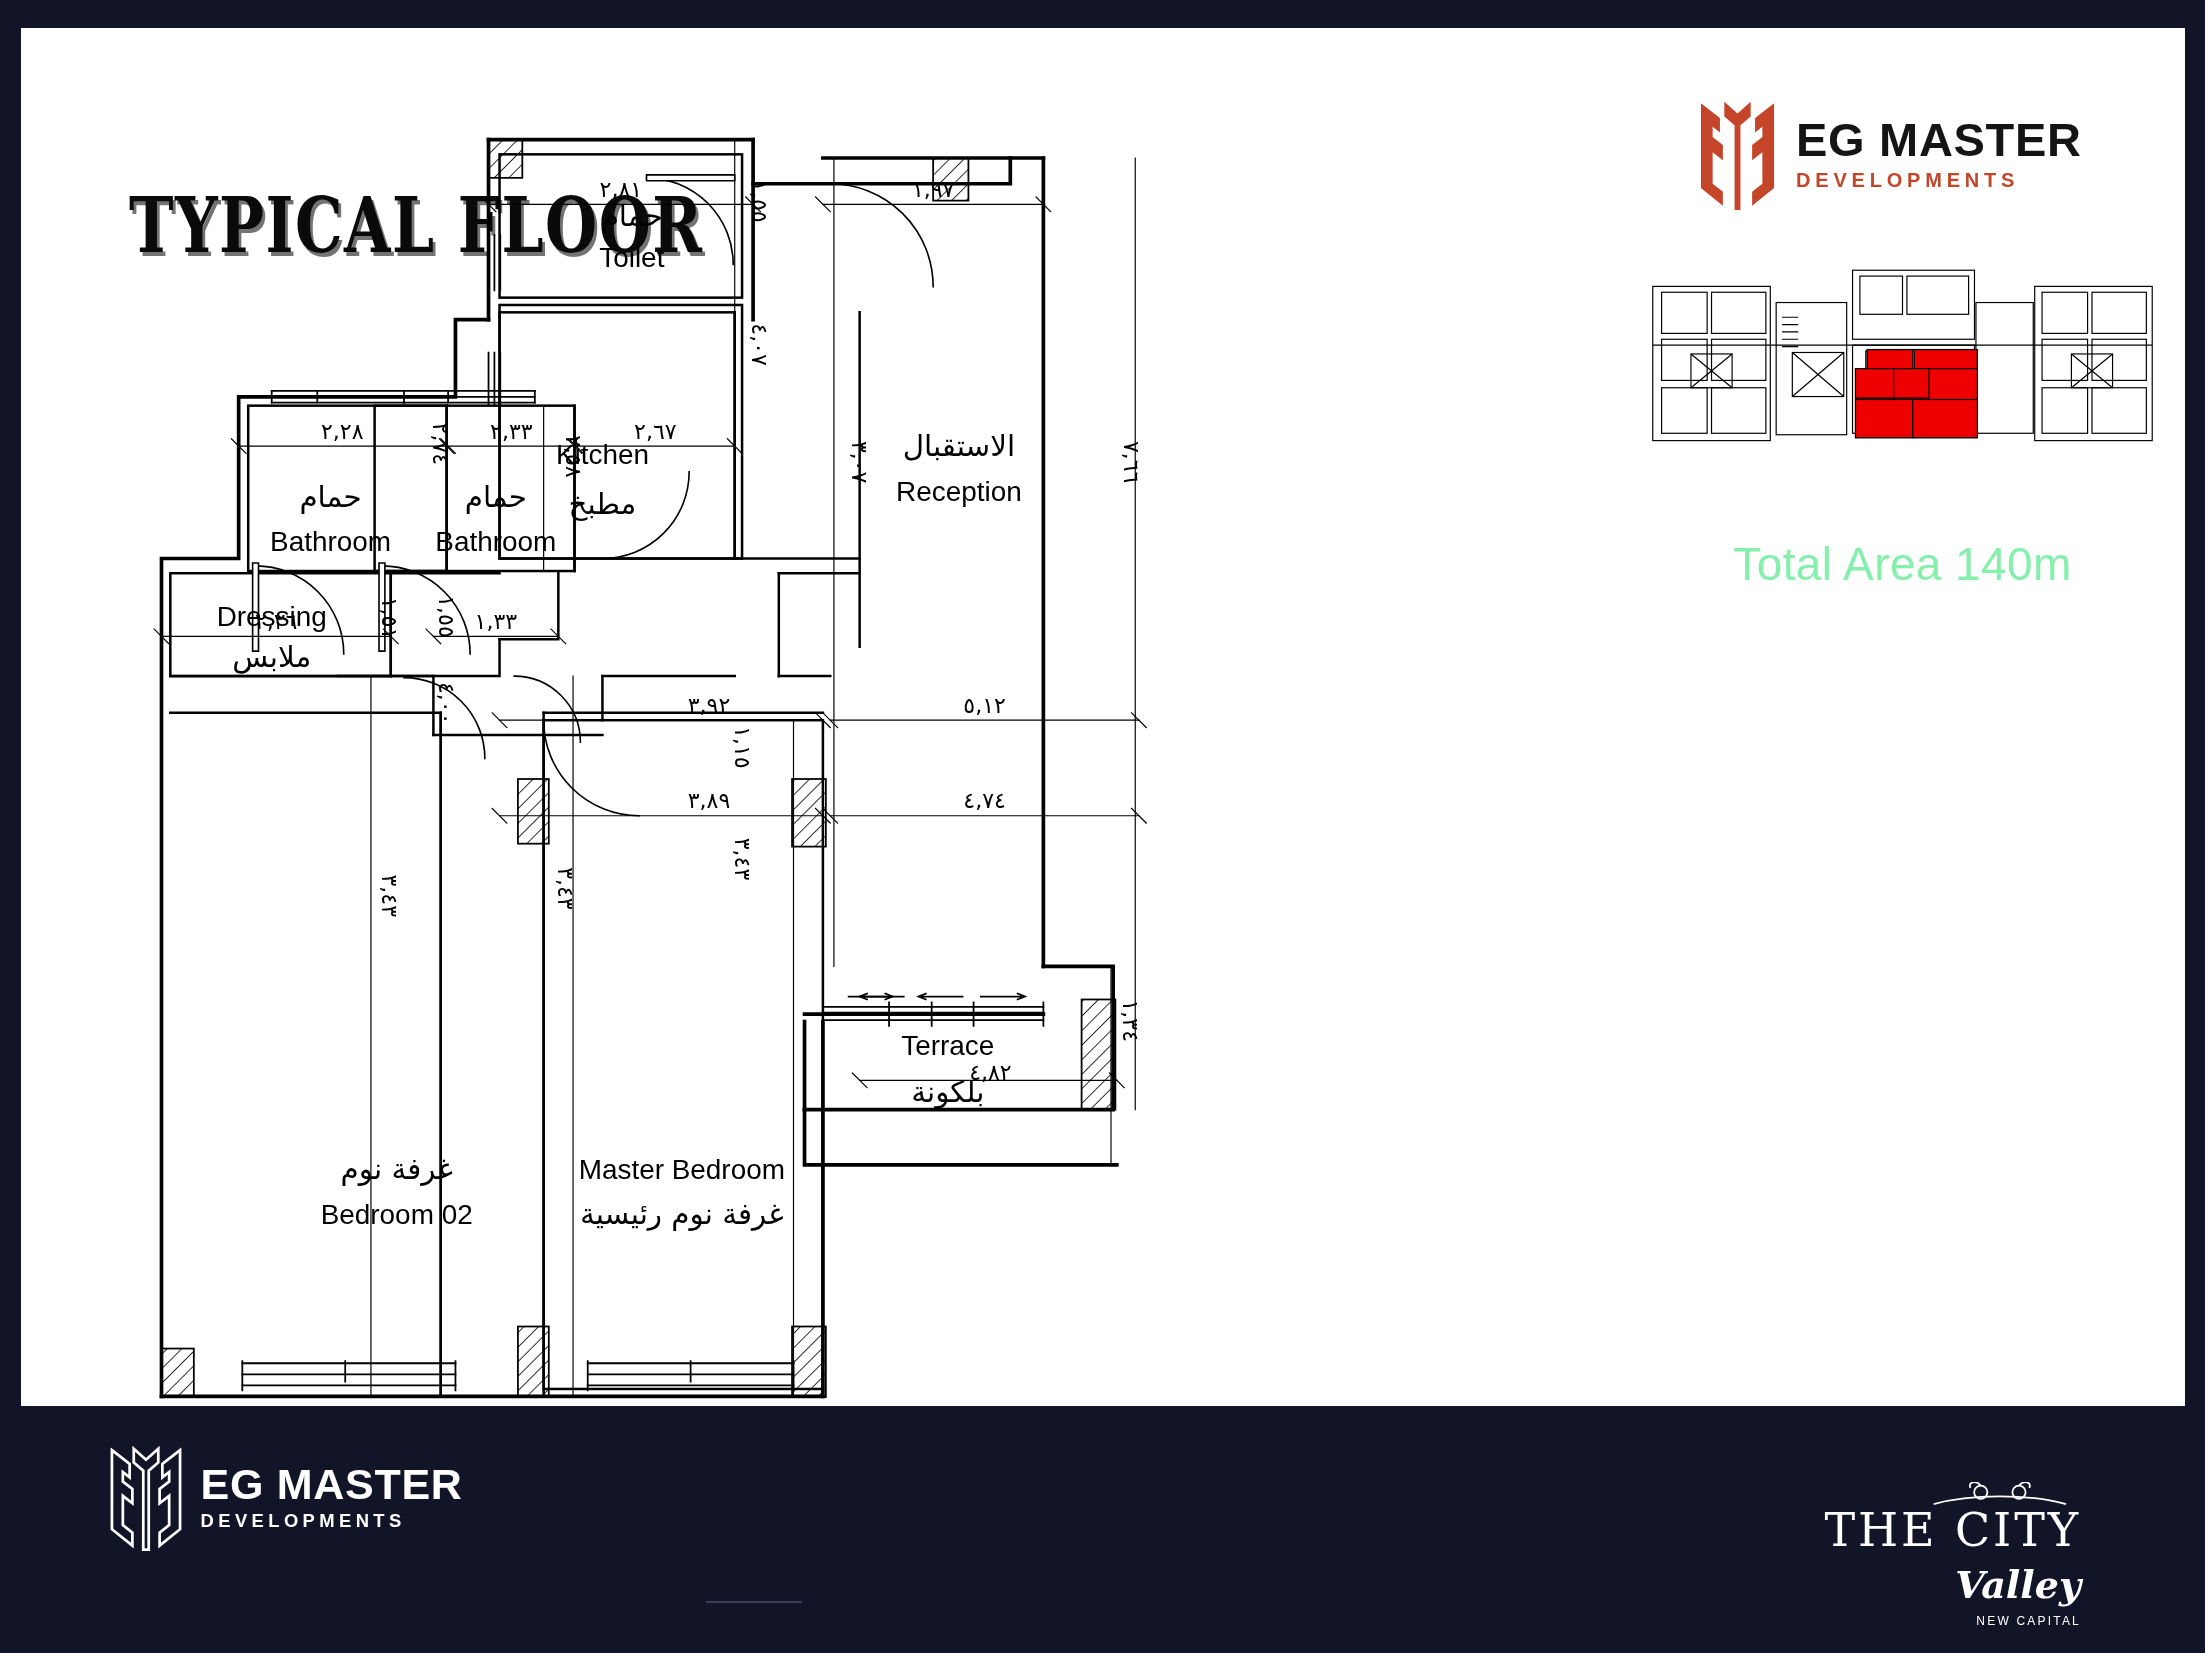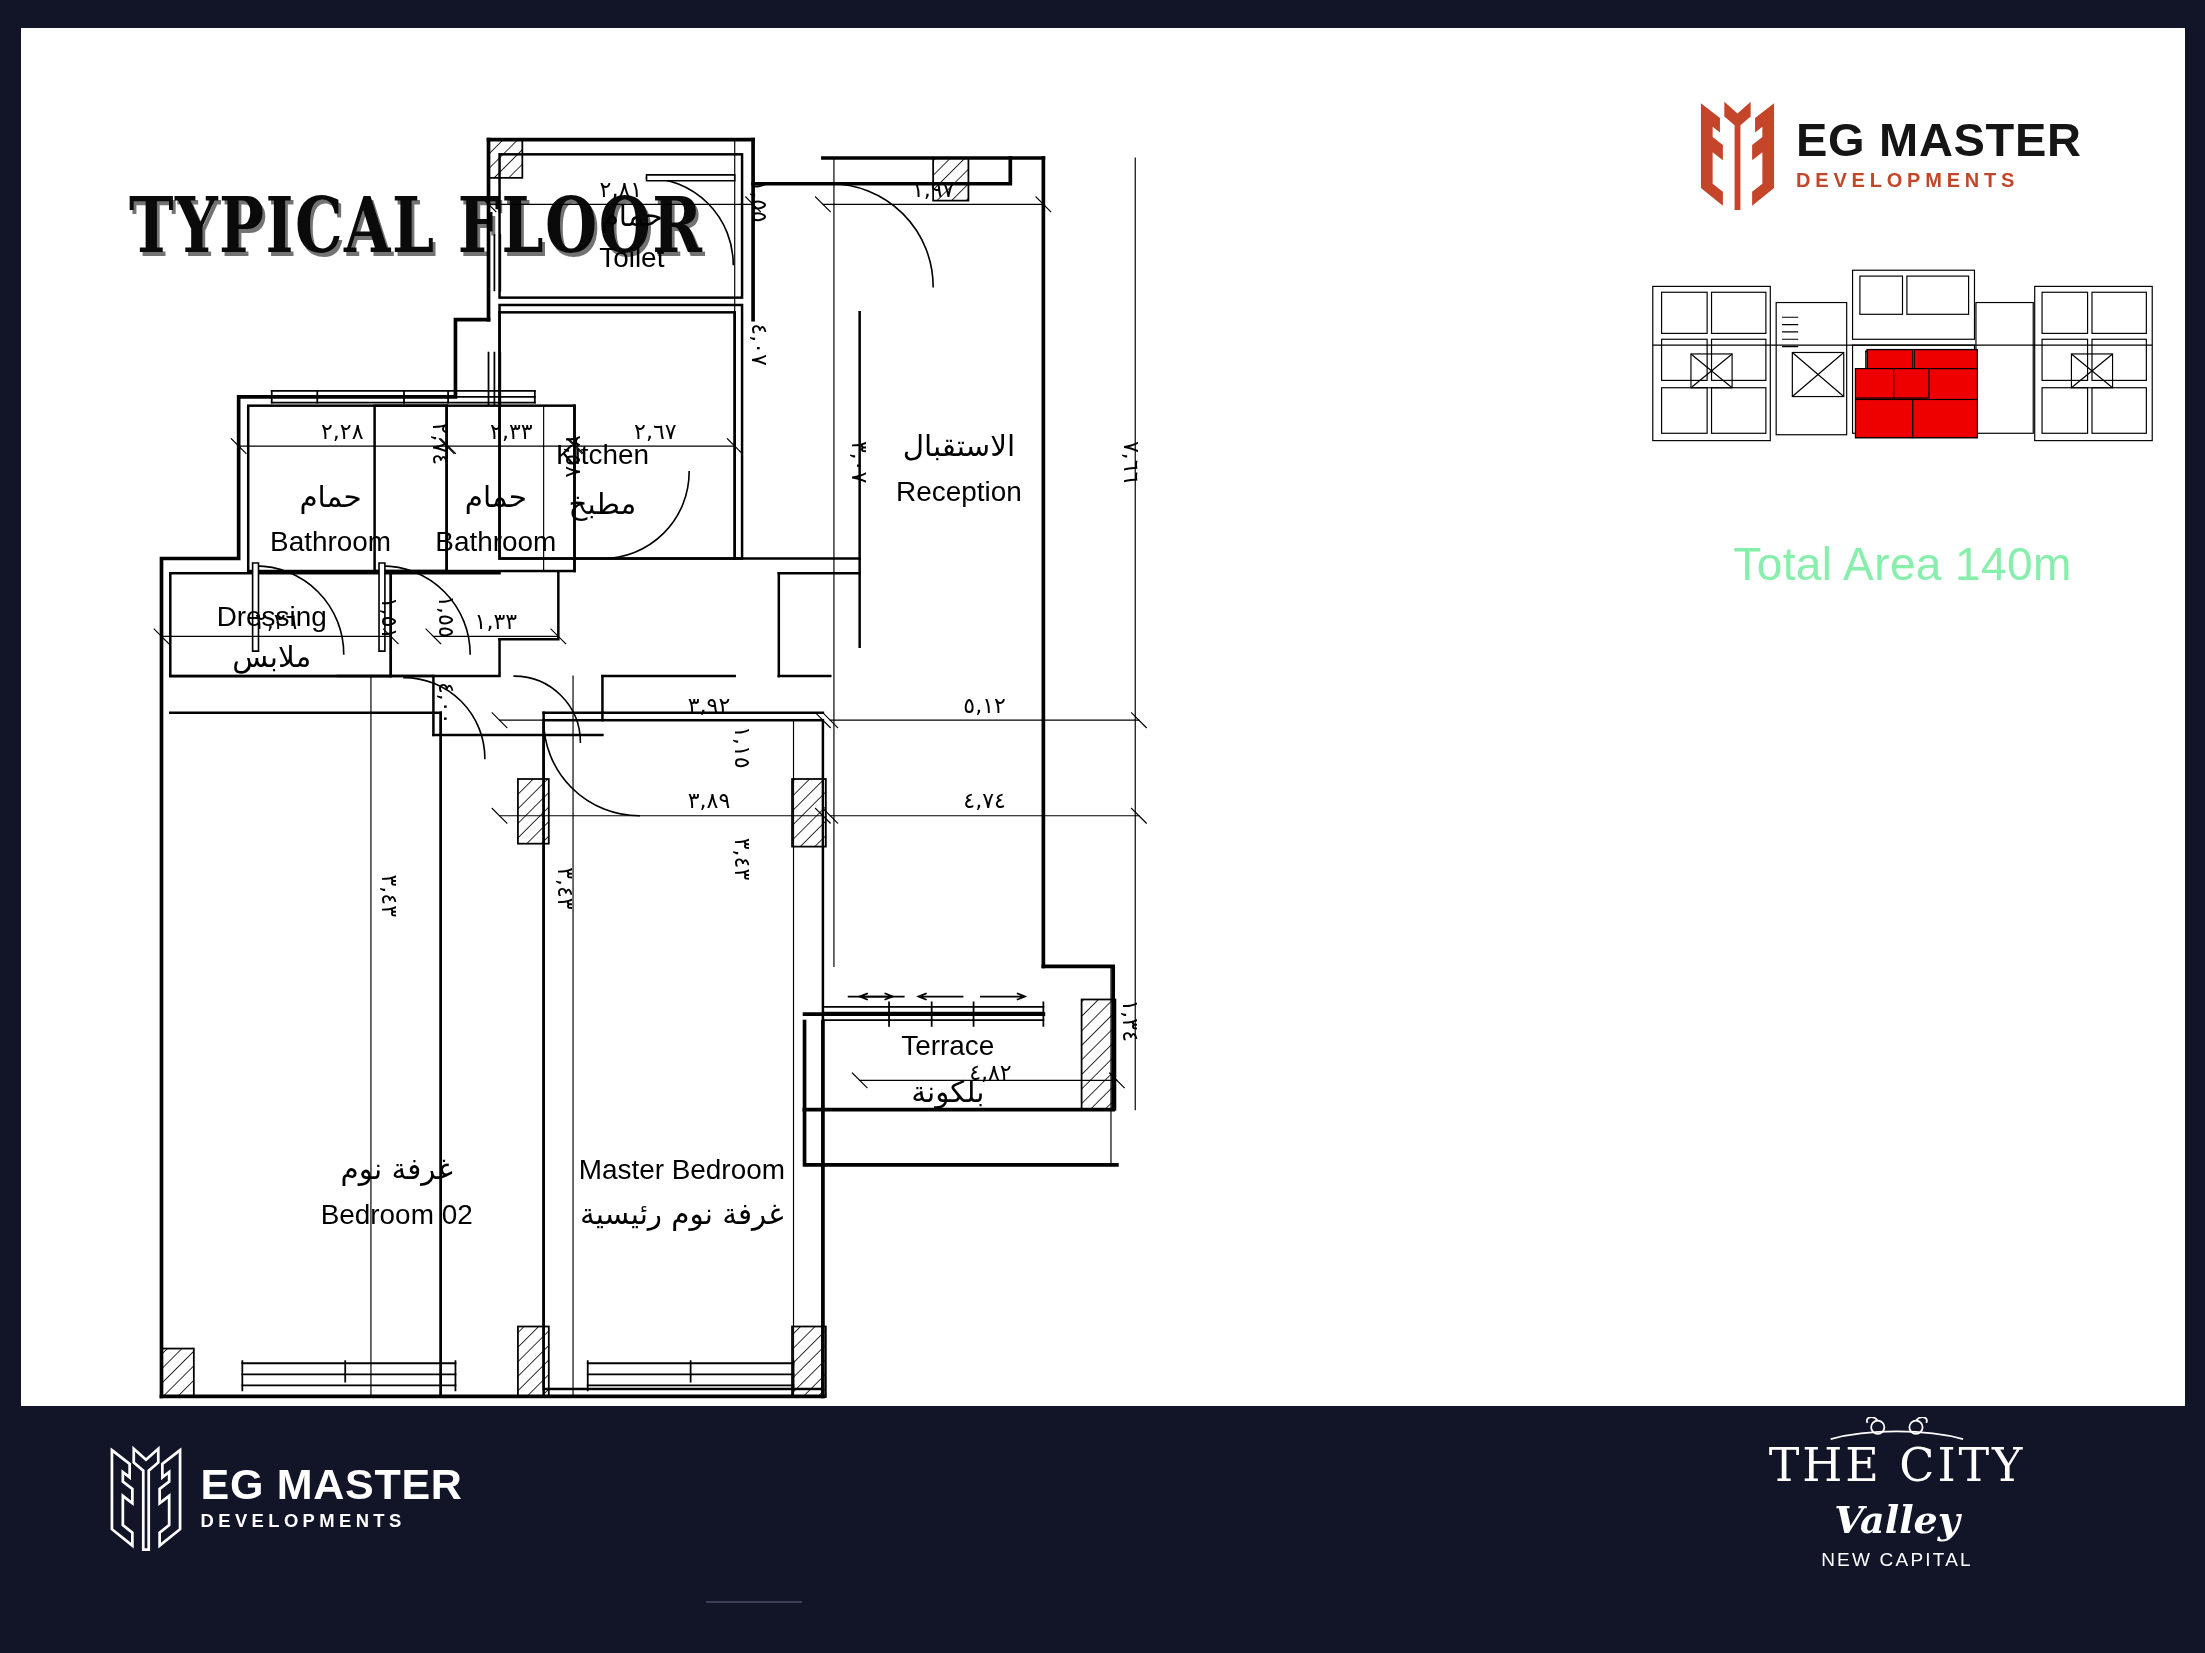--- a/index.html
+++ b/index.html
@@ -84,37 +84,37 @@
     font-size: 43px; font-weight: 700; color: #ffffff;
     letter-spacing: 0.7px; white-space: nowrap;
     -webkit-text-stroke: 0px;
   }
   #footer-left .t2 {
     font-size: 18.4px; font-weight: 700; color: #ffffff;
     letter-spacing: 4.4px; margin-top: 5.9px; white-space: nowrap;
   }
   #footer-right {
     position: absolute;
-    left: 1713px; top: 1417px;
-    width: 368px; text-align: center;
+    left: 1713px; top: 1482px;
+    width: 368px; text-align: right;
     color: #ffffff;
   }
   #footer-right .fr-orn { height: 25px; }
   #footer-right .fr1 {
     font-family: "DejaVu Serif", serif;
     font-size: 46px; letter-spacing: 2.9px; line-height: 1;
     margin-top: -2.9px;
   }
   #footer-right .fr2 {
     font-family: "DejaVu Serif", serif;
     font-style: italic; font-weight: 700;
     font-size: 38px; line-height: 1; margin-top: 13px;
   }
   #footer-right .fr3 {
-    font-size: 19px; letter-spacing: 2.2px; margin-top: 10.3px;
+    font-size: 12px; letter-spacing: 2.2px; margin-top: 10.3px;
   }
   #footer-divider {
     position: absolute;
     left: 706px; top: 1601px;
     width: 96px; height: 1.5px;
     background: #3a3f55;
   }
   
   .pl-en { font-size: 38px; fill: #000; font-family: "Liberation Sans", sans-serif; }
   .pl-ar { font-size: 40px; fill: #000; font-family: "DejaVu Sans", sans-serif; }

